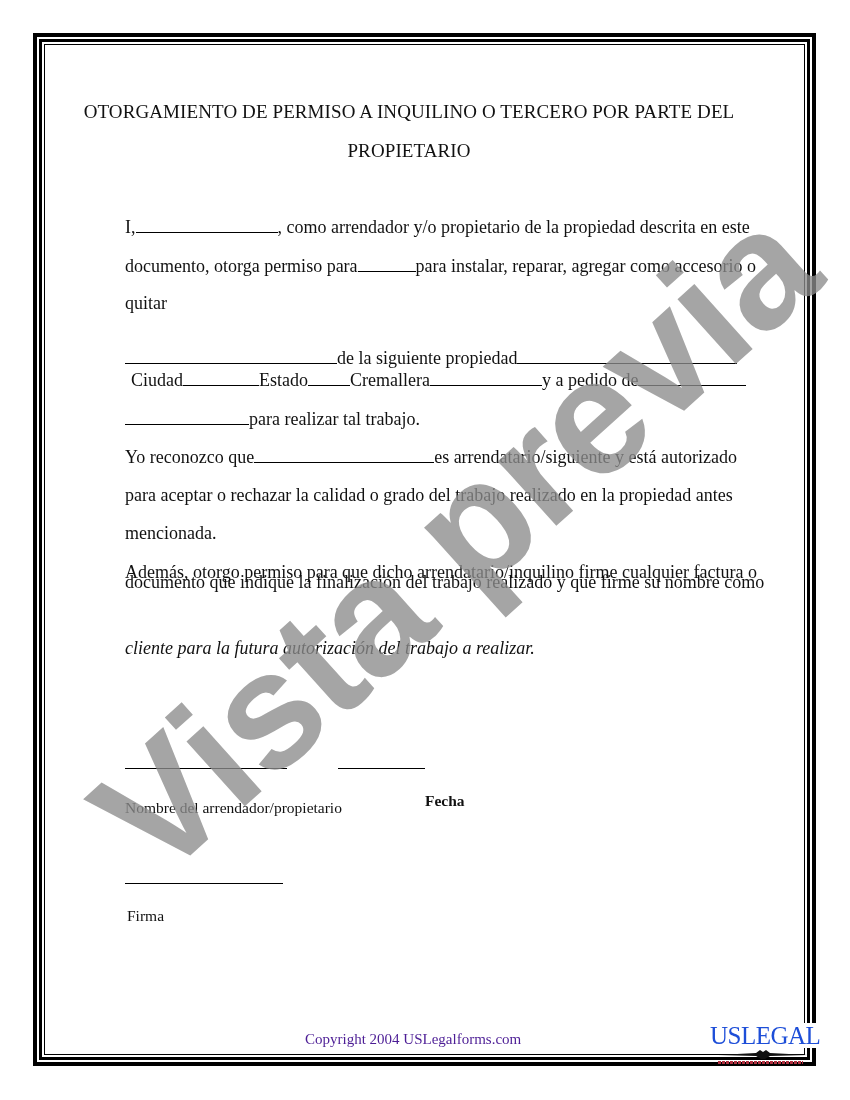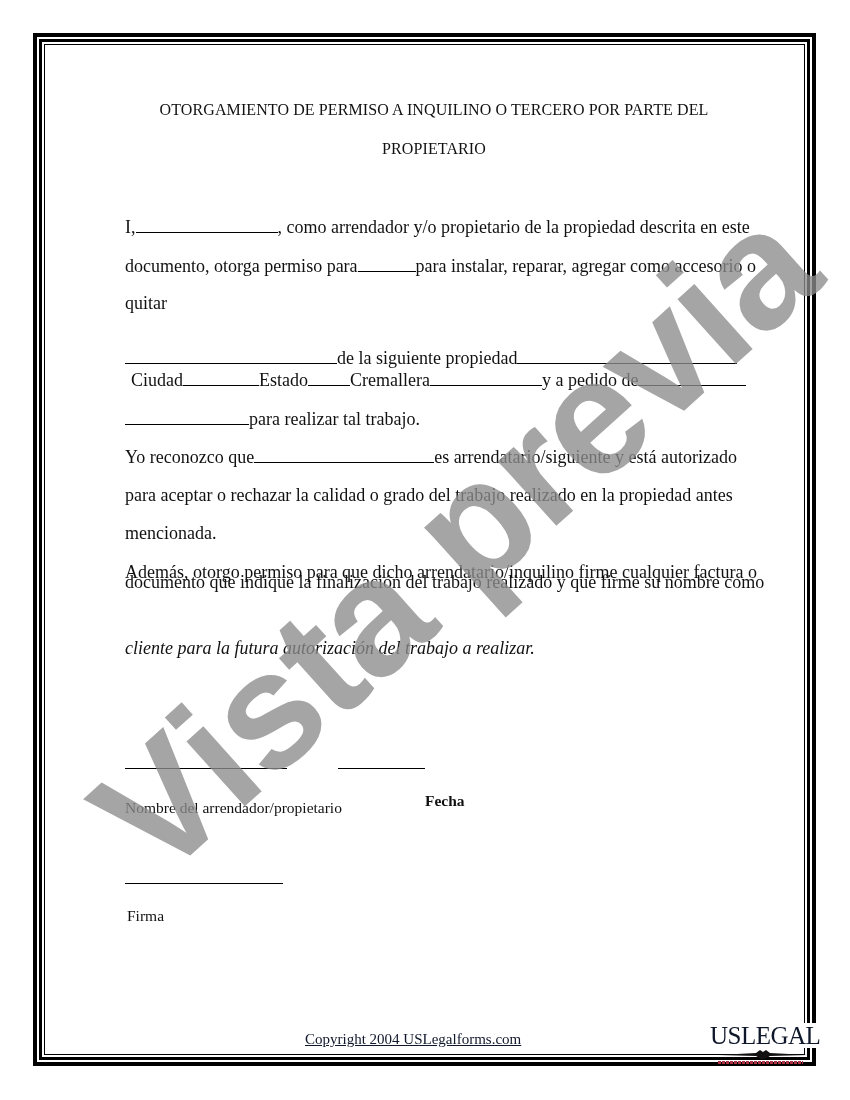--- a/index.html
+++ b/index.html
@@ -1,36 +1,36 @@
 <!DOCTYPE html>
 <html><head>
   <meta charset="utf-8">
   <style>
     html, body { margin: 0; padding: 0; background: #ffffff; }
     body { width: 850px; height: 1100px; position: relative; overflow: hidden; font-family: "Liberation Serif", serif; color: #111; }
     .frame-outer { position: absolute; left: 33px; top: 33px; width: 783px; height: 1033px; box-sizing: border-box; border: 4px solid #000; }
     .frame-mid { position: absolute; left: 39px; top: 39px; width: 771px; height: 1021px; box-sizing: border-box; border: 3px solid #000; }
     .frame-inner { position: absolute; left: 44px; top: 44px; width: 761px; height: 1011px; box-sizing: border-box; border: 1px solid #000; }
 
-    .title { position: absolute; left: 69px; width: 730px; text-align: center; font-size: 16px; letter-spacing: 0.1px; }
+    .title { position: absolute; left: 44px; width: 730px; text-align: center; font-size: 19px; letter-spacing: 0.1px; }
     .line { position: absolute; left: 125px; width: 600px; font-size: 18px; white-space: nowrap; }
     .justify { text-align: justify; text-align-last: justify; }
     .blank { display: inline-block; border-bottom: 1px solid #000; height: 12px; vertical-align: baseline; }
 
     .sig-line { position: absolute; height: 0; border-top: 1px solid #000; }
     .sig-label { position: absolute; font-size: 15.5px; white-space: nowrap; }
 
     .watermark { position: absolute; left: 10px; top: 460px; width: 860px; text-align: center;
       transform: rotate(-42deg); transform-origin: 50% 50%;
       font-family: "Liberation Sans", sans-serif; font-weight: bold; font-size: 165px; color: rgba(140,140,140,0.78);
       letter-spacing: -2px; pointer-events: none; white-space: nowrap; }
 
-    .copyright { position: absolute; left: 305px; top: 1031px; font-size: 15px; color: #0f172a; white-space: nowrap; text-decoration: underline; }
+    .copyright { position: absolute; left: 305px; top: 1031px; font-size: 15px; color: #4c1d95; white-space: nowrap; }
     .logo { position: absolute; left: 708px; top: 1023px; width: 115px; height: 45px; }
-    .logo-text { font-family: "Liberation Serif", serif; font-size: 25px; color: #0f172a; letter-spacing: -0.5px; line-height: 25px; background: #fff; padding: 0 2px; display: inline-block; }
+    .logo-text { font-family: "Liberation Serif", serif; font-size: 25px; color: #1d4ed8; letter-spacing: -0.5px; line-height: 25px; background: #fff; padding: 0 2px; display: inline-block; }
     .logo-sub { position: absolute; left: 10px; top: 38px; width: 85px; height: 3px; background: repeating-linear-gradient(90deg, #b0303f 0 3px, transparent 3px 4px); }
   </style>
 </head>
 <body>
 
 <div class="frame-outer"></div>
 <div class="frame-mid"></div>
 <div class="frame-inner"></div>
 
 <div class="title" style="top:101px;">OTORGAMIENTO DE PERMISO A INQUILINO O TERCERO POR PARTE DEL</div>

